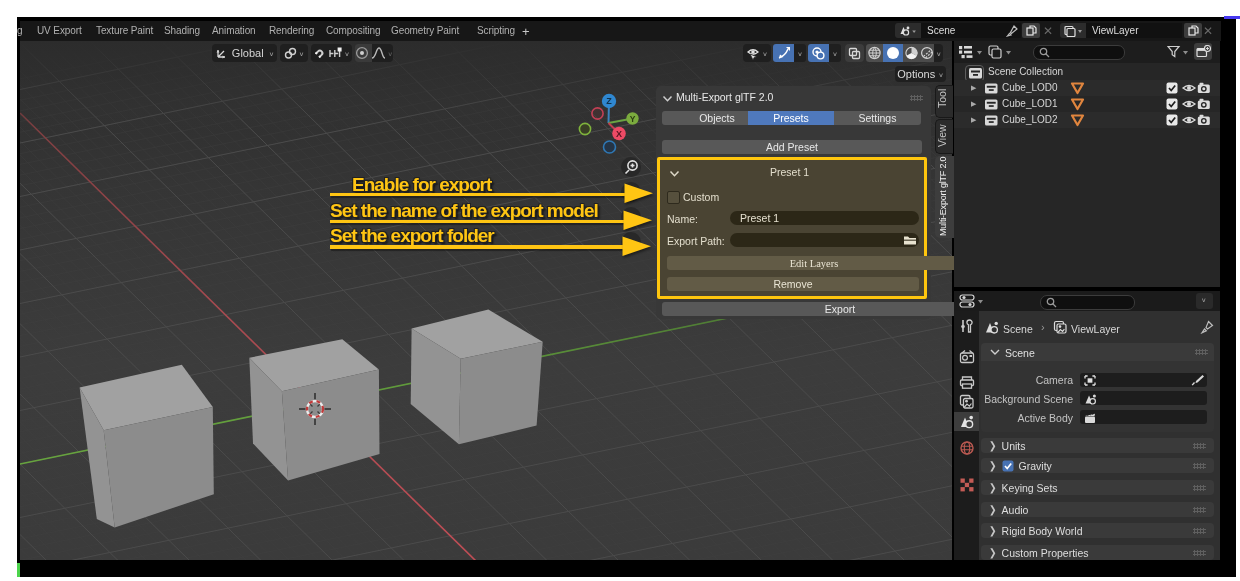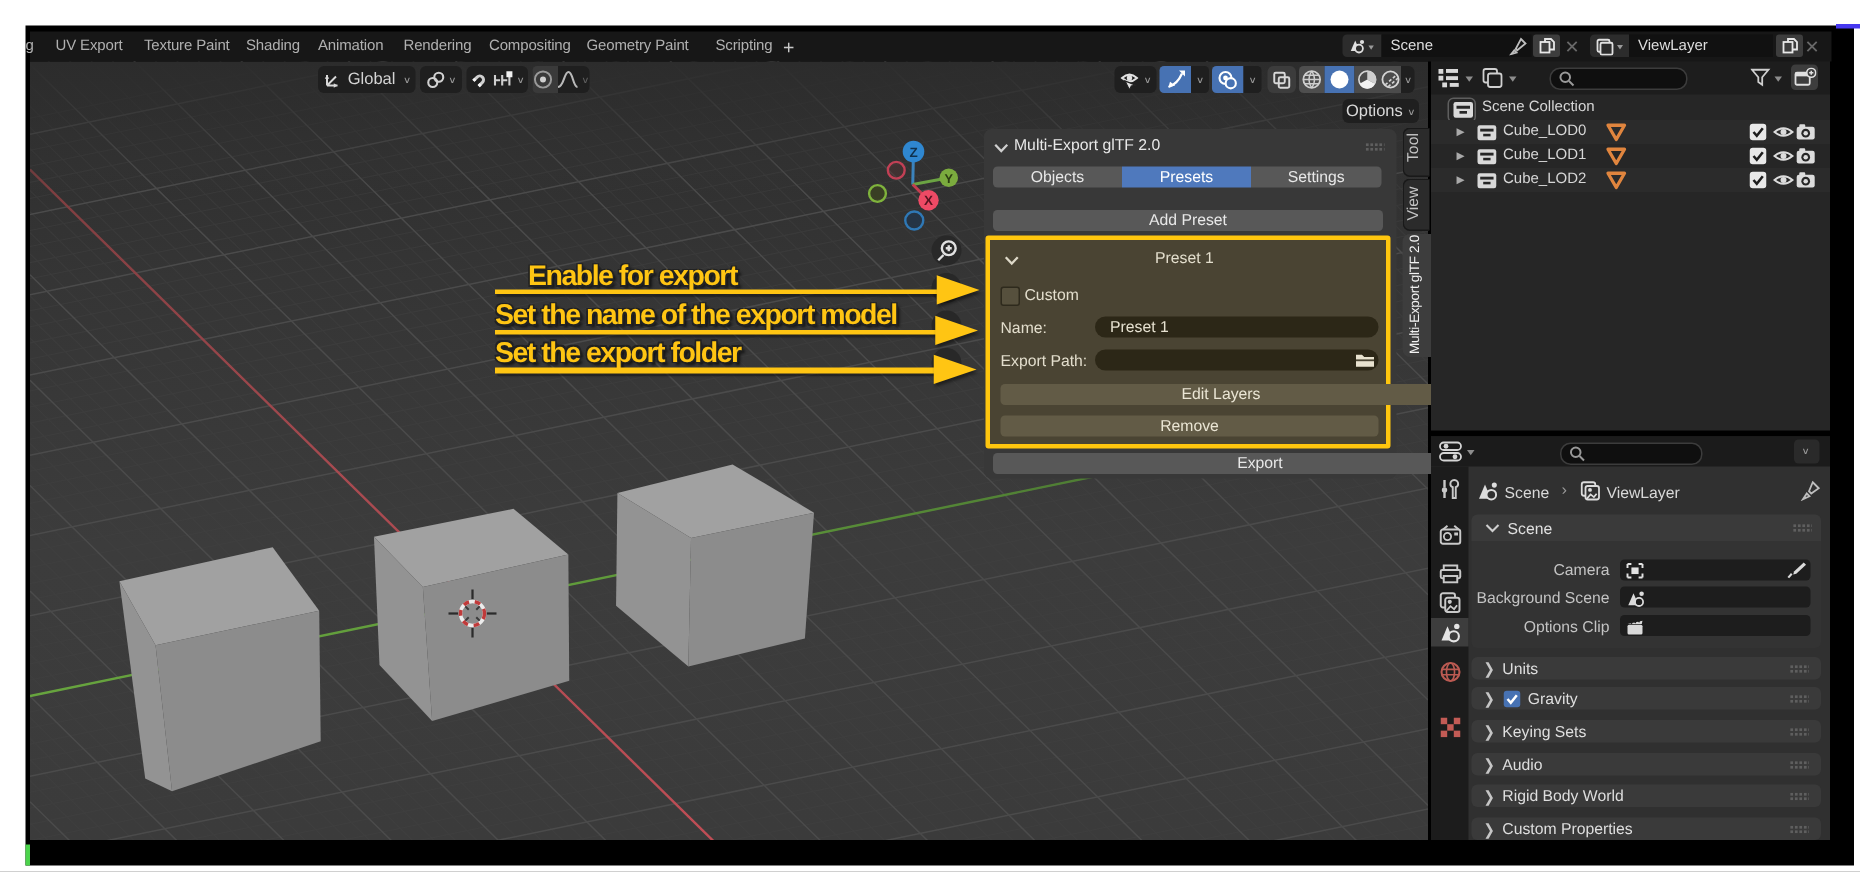--- a/index.html
+++ b/index.html
@@ -522,41 +522,41 @@
     </div>
   </div>
 
   <div id="npanel">
     <div class="abs" style="left:656px;top:86px;width:275px;height:233px;background:#383838;border-radius:5px;"></div>
     <svg class="abs" style="left:662px;top:95px;" width="11" height="8">
         <path d="M1.5,1.5 l4,4.2 4,-4.2" stroke="#cfcfcf" stroke-width="1.5" fill="none"></path>
       </svg>
     <span class="abs" style="left:676px;top:91px;color:#e8e8e8;font-size:10.5px;">Multi-Export glTF 2.0</span>
     <div class="grip" style="left:910px;top:95px;right:auto;"></div>
-    <div class="btn" style="left:662px;top:111px;width:86px;height:14px;border-radius:3px 0 0 3px;">Objects</div>
+    <div class="btn" style="left:662px;top:111px;width:86px;height:14px;border-radius:3px 0 0 3px;padding-left:12px;">Objects</div>
     <div class="btn" style="left:748px;top:111px;width:86px;height:14px;border-radius:0;background:#4f79bd;color:#fff;">Presets</div>
     <div class="btn" style="left:834px;top:111px;width:87px;height:14px;border-radius:0 3px 3px 0;">Settings</div>
     <div class="btn" style="left:662px;top:140px;width:260px;height:14px;">Add Preset</div>
 
     <div class="abs" style="left:657px;top:157px;width:270px;height:142px;background:#4a4433;border:3px solid #ffc60e;border-radius:2px;box-sizing:border-box;"></div>
     <svg class="abs" style="left:669px;top:170px;" width="11" height="8">
         <path d="M1.5,1.5 l4,4.2 4,-4.2" stroke="#ded9c9" stroke-width="1.5" fill="none"></path>
       </svg>
     <span class="abs" style="left:770px;top:166px;color:#e3decd;font-size:10.5px;">Preset 1</span>
     <div class="abs" style="left:667px;top:191px;width:11px;height:11px;background:#56503d;border:1px solid #2e2a1d;border-radius:2px;"></div>
     <span class="abs" style="left:683px;top:190.5px;color:#e3decd;font-size:10.5px;">Custom</span>
     <span class="abs" style="left:667px;top:212.5px;color:#e3decd;font-size:10.5px;">Name:</span>
     <div class="pfield" style="left:730px;top:211px;width:189px;background:#2c2717;border-radius:9px;color:#e6e1d0;font-size:10.5px;line-height:14px;padding-left:10px;box-sizing:border-box;">Preset 1</div>
     <span class="abs" style="left:667px;top:234.5px;color:#e3decd;font-size:10.5px;">Export Path:</span>
     <div class="pfield" style="left:730px;top:233px;width:189px;background:#2c2717;border-radius:9px;"></div>
     <svg class="abs" style="left:903px;top:235px;" width="14" height="11">
         <path d="M1,1.5 h4 l1.5,1.5 h6.5 v6.5 h-12 z" fill="#e8e2cf"></path>
         <rect x="1" y="4.6" width="12" height="1.2" fill="#4a4433"></rect>
       </svg>
-    <div class="btn" style="left:667px;top:256px;width:294px;height:14px;background:#625b46;color:#eae5d4;">Edit Layers</div>
+    <div class="btn" style="left:667px;top:256px;width:294px;height:14px;background:#625b46;color:#eae5d4;font-family:Liberation Serif, serif;">Edit Layers</div>
     <div class="btn" style="left:667px;top:277px;width:252px;height:14px;background:#625b46;color:#eae5d4;">Remove</div>
     <div class="btn" style="left:662px;top:302px;width:260px;height:14px;padding-left:48px;">Export</div>
   </div>
 
   <div id="sidetabs">
     <div class="abs" style="left:935px;top:85px;width:17px;height:31px;background:#2b2b2b;border:1px solid #191919;border-right:none;border-radius:5px 0 0 5px;"></div>
     <span class="abs" style="left:936px;top:108px;color:#c4c4c4;font-size:10.5px;transform:rotate(-90deg);transform-origin:0 0;white-space:nowrap;">Tool</span>
     <div class="abs" style="left:935px;top:119px;width:17px;height:33px;background:#2b2b2b;border:1px solid #191919;border-right:none;border-radius:5px 0 0 5px;"></div>
     <span class="abs" style="left:936px;top:147px;color:#c4c4c4;font-size:10.5px;transform:rotate(-90deg);transform-origin:0 0;white-space:nowrap;">View</span>
     <div class="abs" style="left:935px;top:156px;width:19px;height:82px;background:#3d3d3d;border-radius:5px 0 0 5px;"></div>
@@ -796,21 +796,21 @@
         <path d="M11.5,1 l1.5,1.5 -6.5,6 -2,0.5 0.5,-2 z" fill="#dadada"></path>
         <path d="M3.5,8.5 l-2.3,2.6" stroke="#dadada" stroke-width="1.4"></path>
       </svg>
     <span class="plabel" style="right:147px;top:101.5px;">Background Scene</span>
     <div class="pfield" style="left:126px;top:100px;width:127px;"></div>
     <svg class="abs" style="left:130px;top:101.5px;" width="13" height="12">
         <path d="M1.5,10.5 L5,2.5 8.5,10.5 Z" fill="#dadada"></path>
         <circle cx="8.7" cy="8.3" r="2.7" fill="#1d1d1d" stroke="#dadada" stroke-width="1.2"></circle>
         <circle cx="10.4" cy="2.9" r="1.5" fill="#dadada"></circle>
       </svg>
-    <span class="plabel" style="right:147px;top:120.5px;">Options Clip</span>
+    <span class="plabel" style="right:147px;top:120.5px;">Active Body</span>
     <div class="pfield" style="left:126px;top:119px;width:127px;"></div>
     <svg class="abs" style="left:130px;top:120.5px;" width="13" height="12">
         <rect x="1" y="4.5" width="10" height="6.5" rx="1" fill="#dadada"></rect>
         <path d="M1,4 l10,-2.2 -0.5,2.2 z" fill="#dadada"></path>
         <g stroke="#1d1d1d" stroke-width="0.9">
           <line x1="3" y1="2.6" x2="4" y2="3.8"></line>
           <line x1="5.5" y1="2.1" x2="6.5" y2="3.3"></line>
           <line x1="8" y1="1.6" x2="9" y2="2.8"></line>
         </g>
       </svg>

